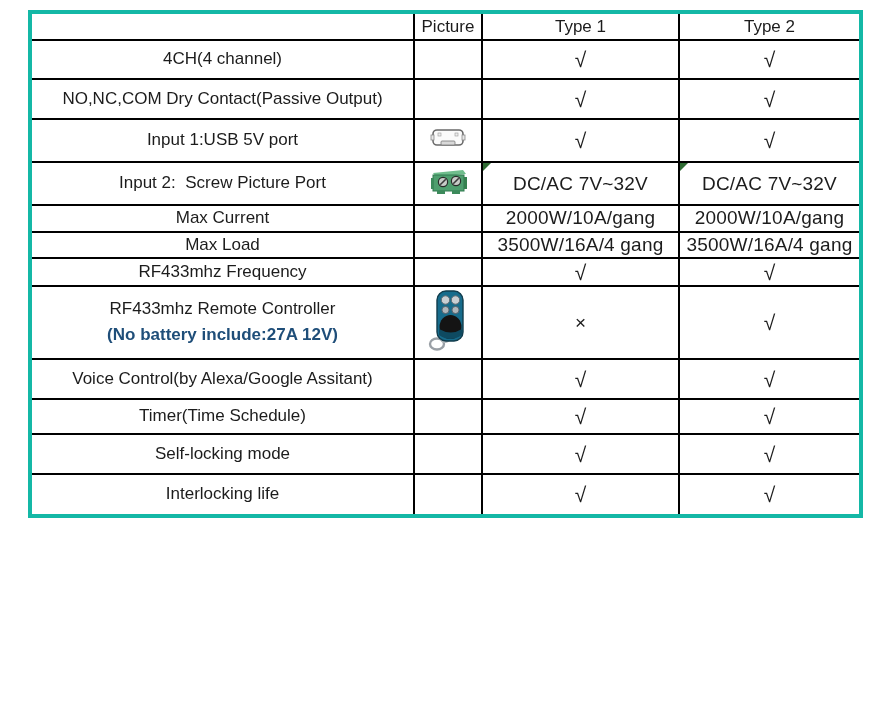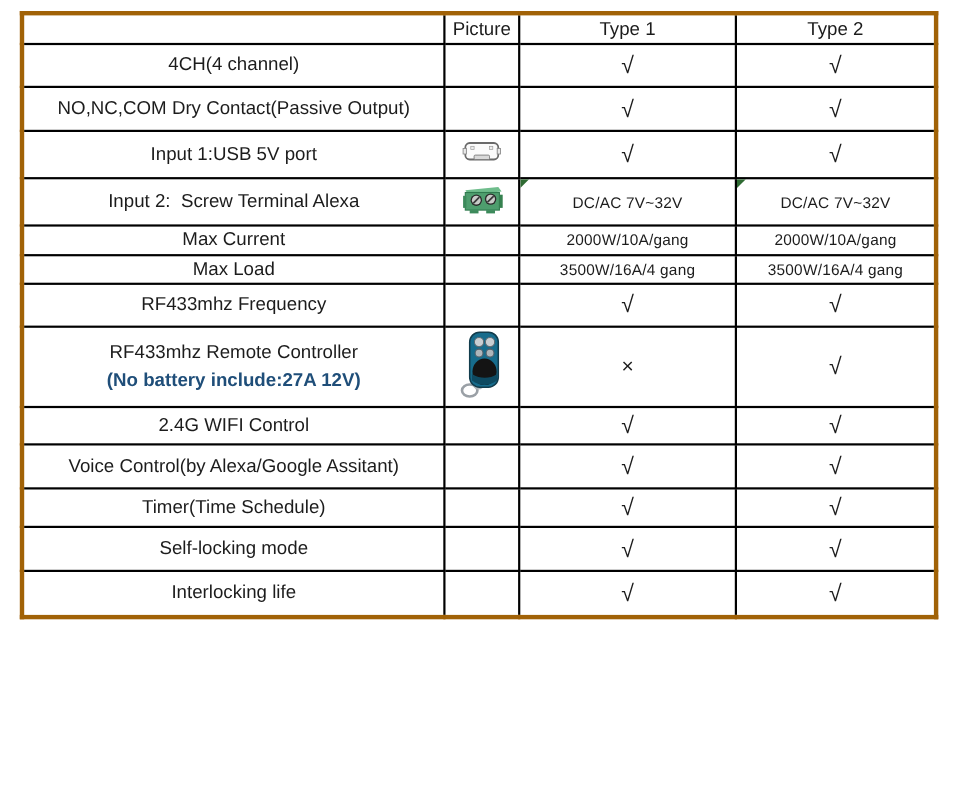--- a/index.html
+++ b/index.html
@@ -5,25 +5,25 @@
   * { box-sizing: border-box; margin: 0; padding: 0; }
   html, body {
     width: 880px; height: 719px;
     background: #ffffff;
     font-family: "Liberation Sans", "DejaVu Sans", sans-serif;
     color: #1c1c1c;
     overflow: hidden;
   }
   .stage { position: relative; width: 880px; height: 719px; }
   table.spec {
-    position: absolute; left: 18px; top: 10px;
+    position: absolute; left: 28px; top: 10px;
     width: 831px;
     border-collapse: collapse;
     table-layout: fixed;
-    border: 4px solid #a16207;
+    border: 4px solid #14b8a6;
   }
   td, th {
     border: 2px solid #000000;
     text-align: center;
     vertical-align: middle;
     padding: 0 2px;
     position: relative;
     font-weight: normal;
     font-size: 17px;
     color: #1c1c1c;
@@ -36,21 +36,21 @@
 
   .feature-line { white-space: pre-wrap; display: block; line-height: 1.45; }
   .note-blue {
     display: block;
     color: #1f4e79;
     font-weight: bold;
     line-height: 1.55;
     white-space: pre-wrap;
   }
   .mark { font-size: 21px; line-height: 1; }
-  .val-text { font-size: 14px; letter-spacing: 0.2px; text-align: right; }
+  .val-text { font-size: 19px; letter-spacing: 0.2px; text-align: right; }
 
   
   .corner-flag {
     position: absolute; top: 0; left: 0;
     width: 0; height: 0;
     border-top: 8px solid #2f6b33;
     border-right: 8px solid transparent;
     pointer-events: none;
   }
   .icon-wrap { display: inline-block; line-height: 0; }
@@ -108,21 +108,21 @@
             <rect x="25" y="6" width="3" height="3" fill="#eeeeee" stroke="#9a9a9a" stroke-width="0.6"></rect>
           </svg>
         </span>
       </td>
       <td class="mark">√</td>
       <td class="mark">√</td>
     </tr>
 
     <tr style="height:43px">
       <td>
-            <span class="feature-line">Input 2:  Screw Terminal Alexa</span>
+            <span class="feature-line">Input 2:  Screw Picture Port</span>
           </td>
       <td>
         <span class="icon-wrap">
           <svg width="40" height="27" viewBox="0 0 40 27">
             <polygon points="5,5 35,2 38,6 8,9" fill="#6fbd8c"></polygon>
             <rect x="5" y="7" width="31" height="16" fill="#4e9e6e" stroke="#2f7a4e" stroke-width="1"></rect>
             <rect x="3" y="10" width="3" height="11" fill="#3c8a5b"></rect>
             <rect x="36" y="9" width="3" height="12" fill="#35814f"></rect>
             <circle cx="15" cy="14" r="5.2" fill="#2b2b2b"></circle>
             <circle cx="15" cy="14" r="4" fill="#c8ccc8"></circle>
@@ -156,21 +156,21 @@
 
     <tr style="height:25px">
       <td>
             <span class="feature-line">Max Load</span>
           </td>
       <td></td>
       <td><span class="val-text">3500W/16A/4 gang</span></td>
       <td><span class="val-text">3500W/16A/4 gang</span></td>
     </tr>
 
-    <tr style="height:39px">
+    <tr style="height:28px">
       <td>
             <span class="feature-line">RF433mhz Frequency</span>
           </td>
       <td></td>
       <td class="mark">√</td>
       <td class="mark">√</td>
     </tr>
 
     <tr style="height:72px">
       <td>
@@ -190,28 +190,20 @@
             <circle cx="30.5" cy="23" r="3.6" fill="#aeb6bb" stroke="#55606a" stroke-width="1"></circle>
             <ellipse cx="25.5" cy="40" rx="11" ry="12" fill="#141414"></ellipse>
             <path d="M14 48 q11 8 23 0 l0 -6 q-11 7 -23 0 z" fill="#0e4a61"></path>
           </svg>
         </span>
       </td>
       <td><span style="font-size:19px">×</span></td>
       <td class="mark">√</td>
     </tr>
 
-    <tr style="height:34px">
-      <td>
-            <span class="feature-line">2.4G WIFI Control</span>
-          </td>
-      <td></td>
-      <td class="mark">√</td>
-      <td class="mark">√</td>
-    </tr>
 
 
     <tr style="height:40px">
       <td>
             <span class="feature-line">Voice Control(by Alexa/Google Assitant)</span>
           </td>
       <td></td>
       <td class="mark">√</td>
       <td class="mark">√</td>
     </tr>

